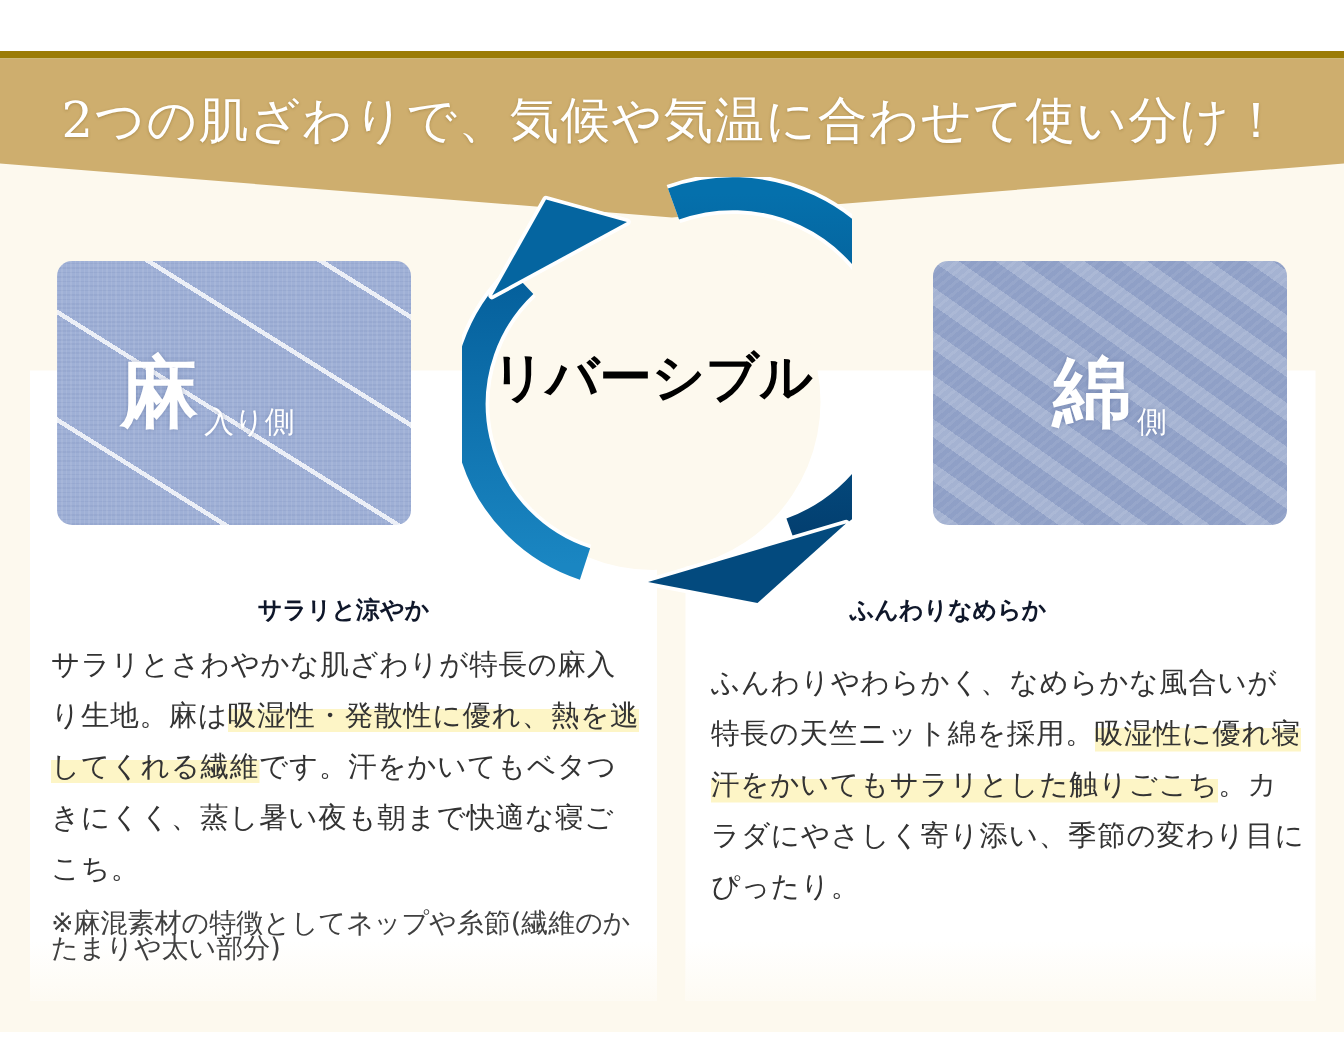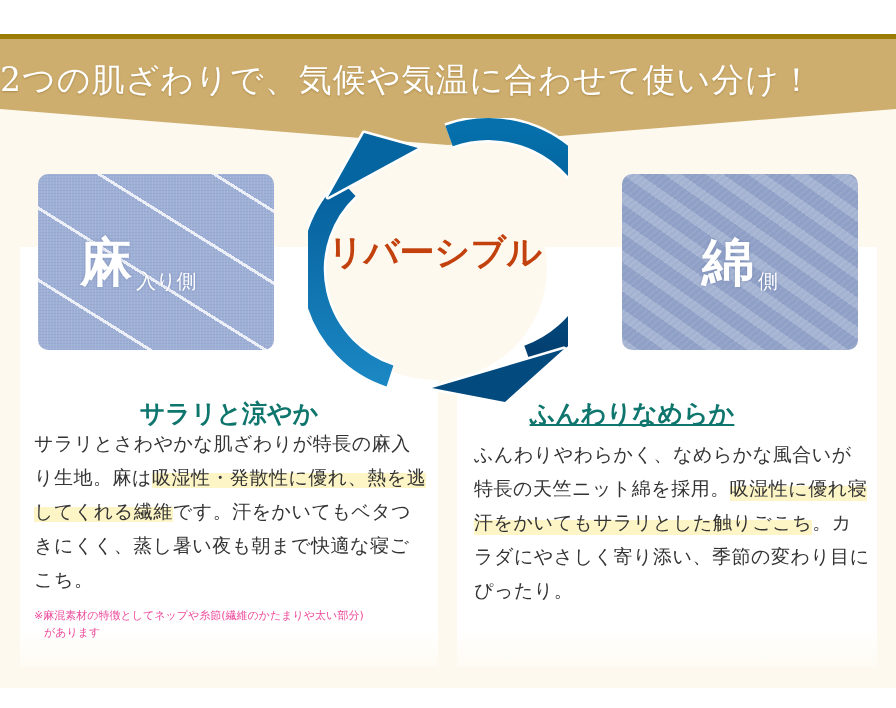--- a/index.html
+++ b/index.html
@@ -15,21 +15,21 @@
   }
   .gold-line {
     position: absolute; left: 0; top: 34px; width: 896px; height: 5px;
     background: #9b7c06;
   }
   .banner {
     position: absolute; left: 0; top: 39px; width: 896px; height: 108px;
   }
   .banner svg { position: absolute; left: 0; top: 0; }
   .banner-title {
-    position: absolute; left: 0; top: 19px; width: 896px; 
+    position: absolute; left: 0; top: 19px; width: 896px; text-align: center;
     font-family: "DejaVu Serif", "Liberation Serif", serif;
     font-size: 33px; color: #ffffff; letter-spacing: 1px;
     text-shadow: 0 1px 2px rgba(120, 90, 30, 0.4);
   }
   .panel {
     position: absolute; top: 247px; height: 420px; background: #ffffff;
   }
   .panel.left { left: 20px; width: 418px; }
   .panel.right { left: 457px; width: 420px; }
   .panel-fade {
@@ -64,41 +64,41 @@
   .swatch-label .big { font-size: 52px; line-height: 1; }
   .swatch-label .small { font-size: 20px; margin-left: 4px; margin-top: 38px; font-weight: normal; }
   .swatch.linen .swatch-label { justify-content: flex-start; padding-left: 42px; box-sizing: border-box; }
   .swatch.cotton .swatch-label { padding-left: 0; }
 
   .cycle {
     position: absolute; left: 308px; top: 118px; width: 260px; height: 300px;
   }
   .cycle-text {
     position: absolute; left: 0; top: 112px; width: 254px; text-align: center;
-    color: #c2410c; font-weight: bold; font-size: 35px; line-height: 44px;
+    color: #000000; font-weight: bold; font-size: 35px; line-height: 44px;
   }
   .panel-heading {
     position: absolute; text-align: center;
     font-family: "DejaVu Serif", "Liberation Serif", serif;
-    font-size: 25px; font-weight: bold; color: #0f766e;
+    font-size: 16px; font-weight: bold; color: #0f172a;
   }
   .panel-heading.left { left: 20px; width: 418px; top: 397px; }
-  .panel-heading.right { left: 457px; width: 350px; top: 397px; text-decoration: underline; }
+  .panel-heading.right { left: 457px; width: 350px; top: 397px; }
   .body-text {
     position: absolute; font-size: 19px; line-height: 34px; color: #333333;
     letter-spacing: 0.5px;
   }
   .body-text.left { left: 34px; top: 426px; width: 394px; }
   .body-text.right { left: 474px; top: 439px; width: 396px; font-family: Liberation Mono, monospace; }
   .hl {
     background: linear-gradient(to bottom, rgba(0,0,0,0) 30%, #fdf5c6 30%);
   }
   .footnote {
     position: absolute; left: 34px; top: 607px; width: 400px;
-    font-size: 11px; line-height: 17px; color: #ec4899;
+    font-size: 18px; line-height: 17px; color: #404040;
   }
   .footnote .indent { padding-left: 10px; display: block; }
 </style>
 </head>
 <body>
 
 <div class="cream-bg"></div>
 <div class="gold-line"></div>
 
 <div class="banner">
@@ -163,18 +163,17 @@
 
 <div class="panel-heading left">サラリと涼やか</div>
 <div class="panel-heading right">ふんわりなめらか</div>
 
 <div class="body-text left">
   <span>サラリとさわやかな肌ざわりが特長の麻入り生地。麻は</span><span class="hl">吸湿性・発散性に優れ、熱を逃してくれる繊維</span><span>です。汗をかいてもベタつきにくく、蒸し暑い夜も朝まで快適な寝ごこち。</span>
 </div>
 
 <div class="footnote">
   <span>※麻混素材の特徴としてネップや糸節(繊維のかたまりや太い部分)</span>
-  <span class="indent">があります</span>
 </div>
 
 <div class="body-text right">
   <span>ふんわりやわらかく、なめらかな風合いが特長の天竺ニット綿を採用。</span><span class="hl">吸湿性に優れ寝汗をかいてもサラリとした触りごこち</span><span>。カラダにやさしく寄り添い、季節の変わり目にぴったり。</span>
 </div>
 
 </body></html>

